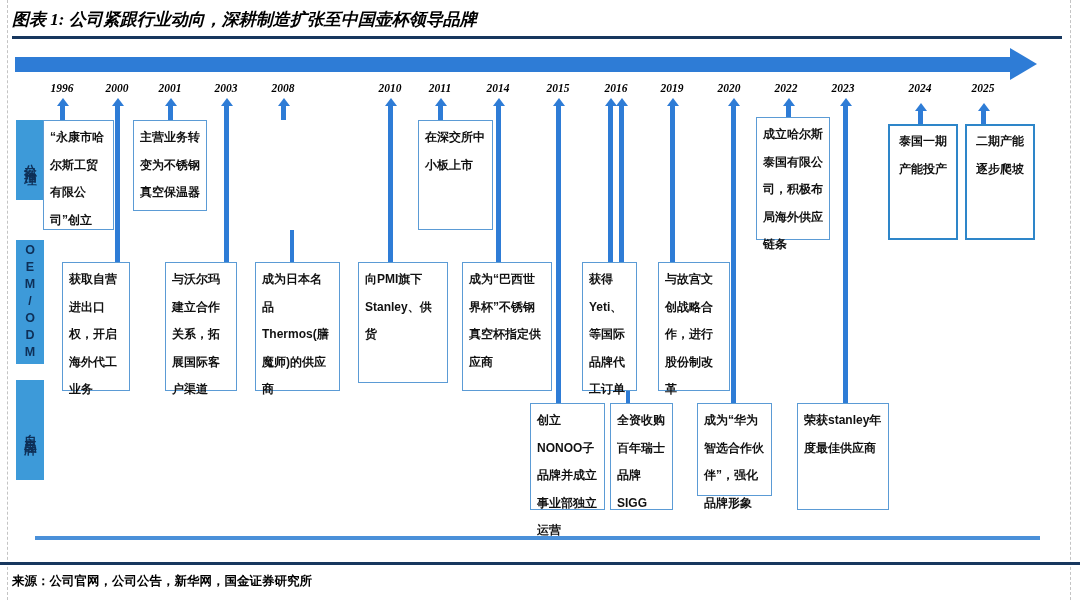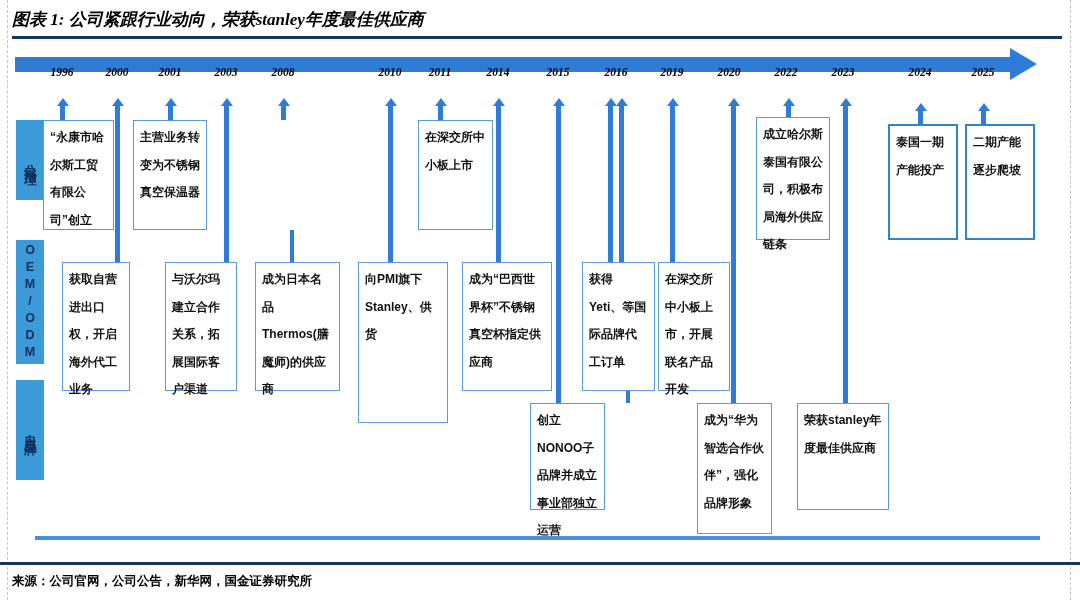--- a/index.html
+++ b/index.html
@@ -5,47 +5,47 @@
   html,body{margin:0;padding:0;background:#fff;}
   .canvas{position:relative;width:1080px;height:600px;background:#fff;overflow:hidden;
           font-family:"Liberation Sans",sans-serif;}
   .dash-v{position:absolute;top:0;height:600px;width:0;border-left:1px dashed #c4c4c4;}
   .title{position:absolute;left:12px;top:8px;font:bold italic 17px "Liberation Serif",serif;color:#000;}
   .title-rule{position:absolute;left:12px;top:36px;width:1050px;height:3px;background:#17375E;}
   .tl-body{position:absolute;left:15px;top:57px;width:996px;height:15px;background:#2E7CD6;}
   .tl-head{position:absolute;left:1010px;top:48px;width:0;height:0;
            border-top:16px solid transparent;border-bottom:16px solid transparent;
            border-left:27px solid #2E7CD6;}
-  .yr{position:absolute;top:66px;transform:translateX(-50%);
+  .yr{position:absolute;top:82px;transform:translateX(-50%);
       font:bold italic 11.5px "Liberation Serif",serif;color:#000;white-space:nowrap;}
   .conn{position:absolute;width:5px;background:#2E7CD6;}
   .conn::before{content:"";position:absolute;top:-8px;left:-3.5px;width:0;height:0;
       border-left:6px solid transparent;border-right:6px solid transparent;
       border-bottom:8px solid #2E7CD6;}
   .seg{position:absolute;width:4px;background:#2E7CD6;}
   .cat{position:absolute;left:16px;width:28px;background:#3D9AD9;color:#0E2F57;
        writing-mode:vertical-rl;text-orientation:upright;letter-spacing:3px;
        font-weight:bold;font-size:12.5px;display:flex;align-items:center;justify-content:center;}
   .ebox{position:absolute;background:#fff;border:1.6px solid #5B9BD5;box-sizing:border-box;
         font-weight:bold;font-size:12px;line-height:2.3;color:#111;padding:3px 6px;}
   .ebox.thick{border:2px solid #2E86C9;}
-  .ebox.ctr{text-align:left;}
+  .ebox.ctr{text-align:center;font-family:Liberation Mono, monospace;}
   .mid-rule{position:absolute;left:35px;top:536px;width:1005px;height:4px;background:#4A90D9;}
   .bot-rule{position:absolute;left:0;top:562px;width:1080px;height:3px;background:#17375E;}
   .source{position:absolute;left:12px;top:573px;font-weight:bold;font-size:12.5px;color:#000;}
 </style>
 </head>
 <body>
 
 <div class="canvas">
 
   <div class="dash-v" style="left:7px"></div>
   <div class="dash-v" style="left:1070px"></div>
 
-  <div class="title">图表 1:  公司紧跟行业动向，荣获stanley年度最佳供应商</div>
+  <div class="title">图表 1:  公司紧跟行业动向，深耕制造扩张至中国壶杯领导品牌</div>
   <div class="title-rule"></div>
 
   <div class="tl-body"></div>
   <div class="tl-head"></div>
 
   <span class="yr" style="left:62px">1996</span>
   <span class="yr" style="left:117px">2000</span>
   <span class="yr" style="left:170px">2001</span>
   <span class="yr" style="left:226px">2003</span>
   <span class="yr" style="left:283px">2008</span>
@@ -79,35 +79,36 @@
   <div class="conn" style="left:786px;top:106px;height:12px"></div>
   <div class="conn" style="left:843px;top:106px;height:297px"></div>
   <div class="conn" style="left:918px;top:111px;height:14px"></div>
   <div class="conn" style="left:981px;top:111px;height:14px"></div>
 
   <div class="cat" style="top:120px;height:80px">公司治理</div>
   <div class="cat" style="top:240px;height:124px">OEM/ODM</div>
   <div class="cat" style="top:380px;height:100px">自主品牌</div>
 
   <div class="ebox" style="left:43px;top:120px;width:71px;height:110px">“永康市哈尔斯工贸有限公司”创立</div>
-  <div class="ebox" style="left:133px;top:120px;width:74px;height:110px">主营业务转变为不锈钢真空保温器</div>
+  <div class="ebox" style="left:133px;top:120px;width:74px;height:91px">主营业务转变为不锈钢真空保温器</div>
   <div class="ebox" style="left:418px;top:120px;width:75px;height:110px">在深交所中小板上市</div>
   <div class="ebox" style="left:756px;top:117px;width:74px;height:123px">成立哈尔斯泰国有限公司，积极布局海外供应链条</div>
   <div class="ebox thick ctr" style="left:888px;top:124px;width:70px;height:116px">泰国一期产能投产</div>
   <div class="ebox thick ctr" style="left:965px;top:124px;width:70px;height:116px">二期产能逐步爬坡</div>
 
   <div class="ebox" style="left:165px;top:262px;width:72px;height:129px">与沃尔玛建立合作关系，拓展国际客户渠道</div>
   <div class="ebox" style="left:62px;top:262px;width:68px;height:129px">获取自营进出口权，开启海外代工业务</div>
   <div class="ebox" style="left:255px;top:262px;width:85px;height:129px">成为日本名品Thermos(膳魔师)的供应商</div>
-  <div class="ebox" style="left:358px;top:262px;width:90px;height:161px">向PMI旗下Stanley、供货</div>
+  <div class="ebox" style="left:358px;top:262px;width:90px;height:121px">向PMI旗下Stanley、供货</div>
   <div class="ebox" style="left:462px;top:262px;width:90px;height:129px">成为“巴西世界杯”不锈钢真空杯指定供应商</div>
-  <div class="ebox" style="left:582px;top:262px;width:73px;height:129px">获得 Yeti、等国际品牌代工订单</div>
-  <div class="ebox" style="left:658px;top:262px;width:72px;height:129px">在深交所中小板上市，开展联名产品开发</div>
+  <div class="ebox" style="left:582px;top:262px;width:55px;height:129px">获得 Yeti、等国际品牌代工订单</div>
+  <div class="ebox" style="left:658px;top:262px;width:72px;height:129px">与故宫文创战略合作，进行股份制改革</div>
 
   <div class="ebox" style="left:530px;top:403px;width:75px;height:107px">创立NONOO子品牌并成立事业部独立运营</div>
-  <div class="ebox" style="left:697px;top:403px;width:75px;height:131px">成为“华为智选合作伙伴”，强化品牌形象</div>
+  <div class="ebox" style="left:610px;top:403px;width:63px;height:107px">全资收购百年瑞士品牌SIGG</div>
+  <div class="ebox" style="left:697px;top:403px;width:75px;height:93px">成为“华为智选合作伙伴”，强化品牌形象</div>
   <div class="ebox" style="left:797px;top:403px;width:92px;height:107px">荣获stanley年度最佳供应商</div>
 
   <div class="mid-rule"></div>
   <div class="bot-rule"></div>
   <div class="source">来源：公司官网，公司公告，新华网，国金证券研究所</div>
 
 </div>
 
 </body></html>

